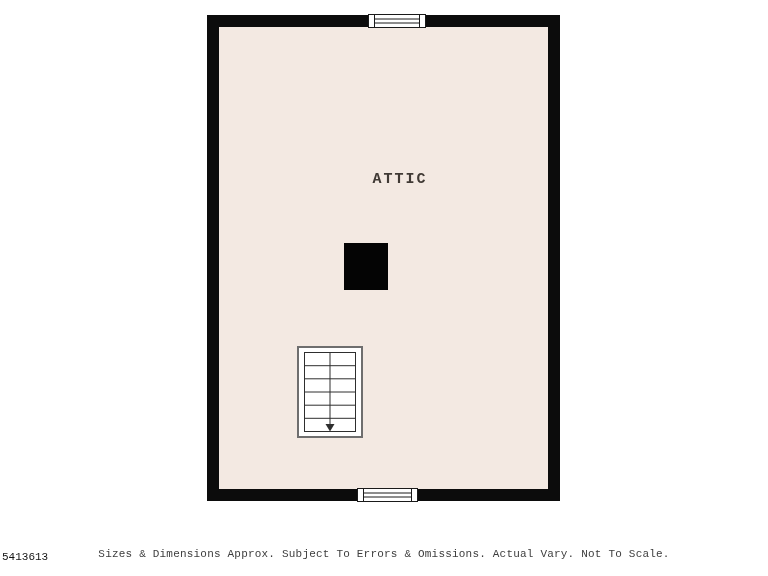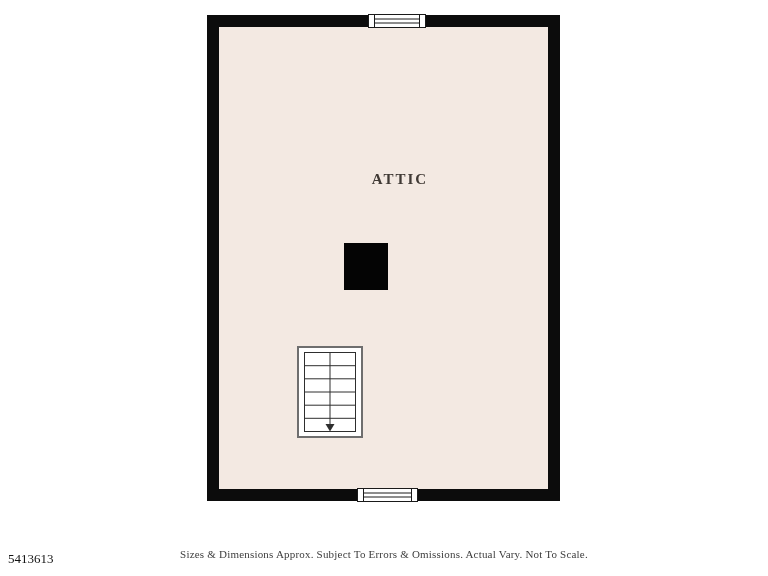--- a/index.html
+++ b/index.html
@@ -1,18 +1,18 @@
 <!DOCTYPE html>
 <html style="--background: #ffffff; --wall: #0c0c0c; --floor: #f3e9e2; --chimney: #040404; --stair-outline: #6e6e6e; --stair-lines: #2e2e2e; --label-text: #403a35; --footer-text: #3d3d3d; --id-text: #121212;"><head>
 <meta charset="utf-8">
 <style>
   html, body { margin: 0; padding: 0; background: var(--background, #ffffff); }
   .canvas {
     position: relative; width: 768px; height: 576px; overflow: hidden;
-    font-family: Liberation Serif, serif; background: var(--background, #ffffff);
+    font-family: Liberation Mono, monospace; background: var(--background, #ffffff);
   }
   .plan {
     position: absolute; left: 207px; top: 15px; width: 353px; height: 486px;
     box-sizing: border-box;
     border: 12px solid var(--wall, #0c0c0c);
     background: var(--floor, #f3e9e2);
   }
   .room-label {
     position: absolute; left: 111px; top: 144px; width: 140px;
     text-align: center; font-size: 15px; letter-spacing: 2px;
@@ -31,22 +31,22 @@
   .window-top { left: 368px; top: 14px; width: 58px; }
   .window-bottom { left: 357px; top: 488px; width: 61px; }
   .window .frame { fill: #ffffff; stroke: #1a1a1a; stroke-width: 1; }
   .window .pane { stroke: #1a1a1a; stroke-width: 1; }
   .disclaimer {
     position: absolute; left: 0; right: 0; top: 548px;
     text-align: center; font-size: 11px; letter-spacing: 0.2px;
     color: var(--footer-text, #3d3d3d);
   }
   .listing-id {
-    position: absolute; left: 8px; top: 551px;
-    font-size: 13px; color: var(--id-text, #121212);
+    position: absolute; left: 2px; top: 551px;
+    font-size: 11px; color: var(--id-text, #121212);
   }
 </style>
 </head>
 <body>
 
 <div class="canvas">
 
   <div class="plan">
     <div class="room-label">ATTIC</div>
 

